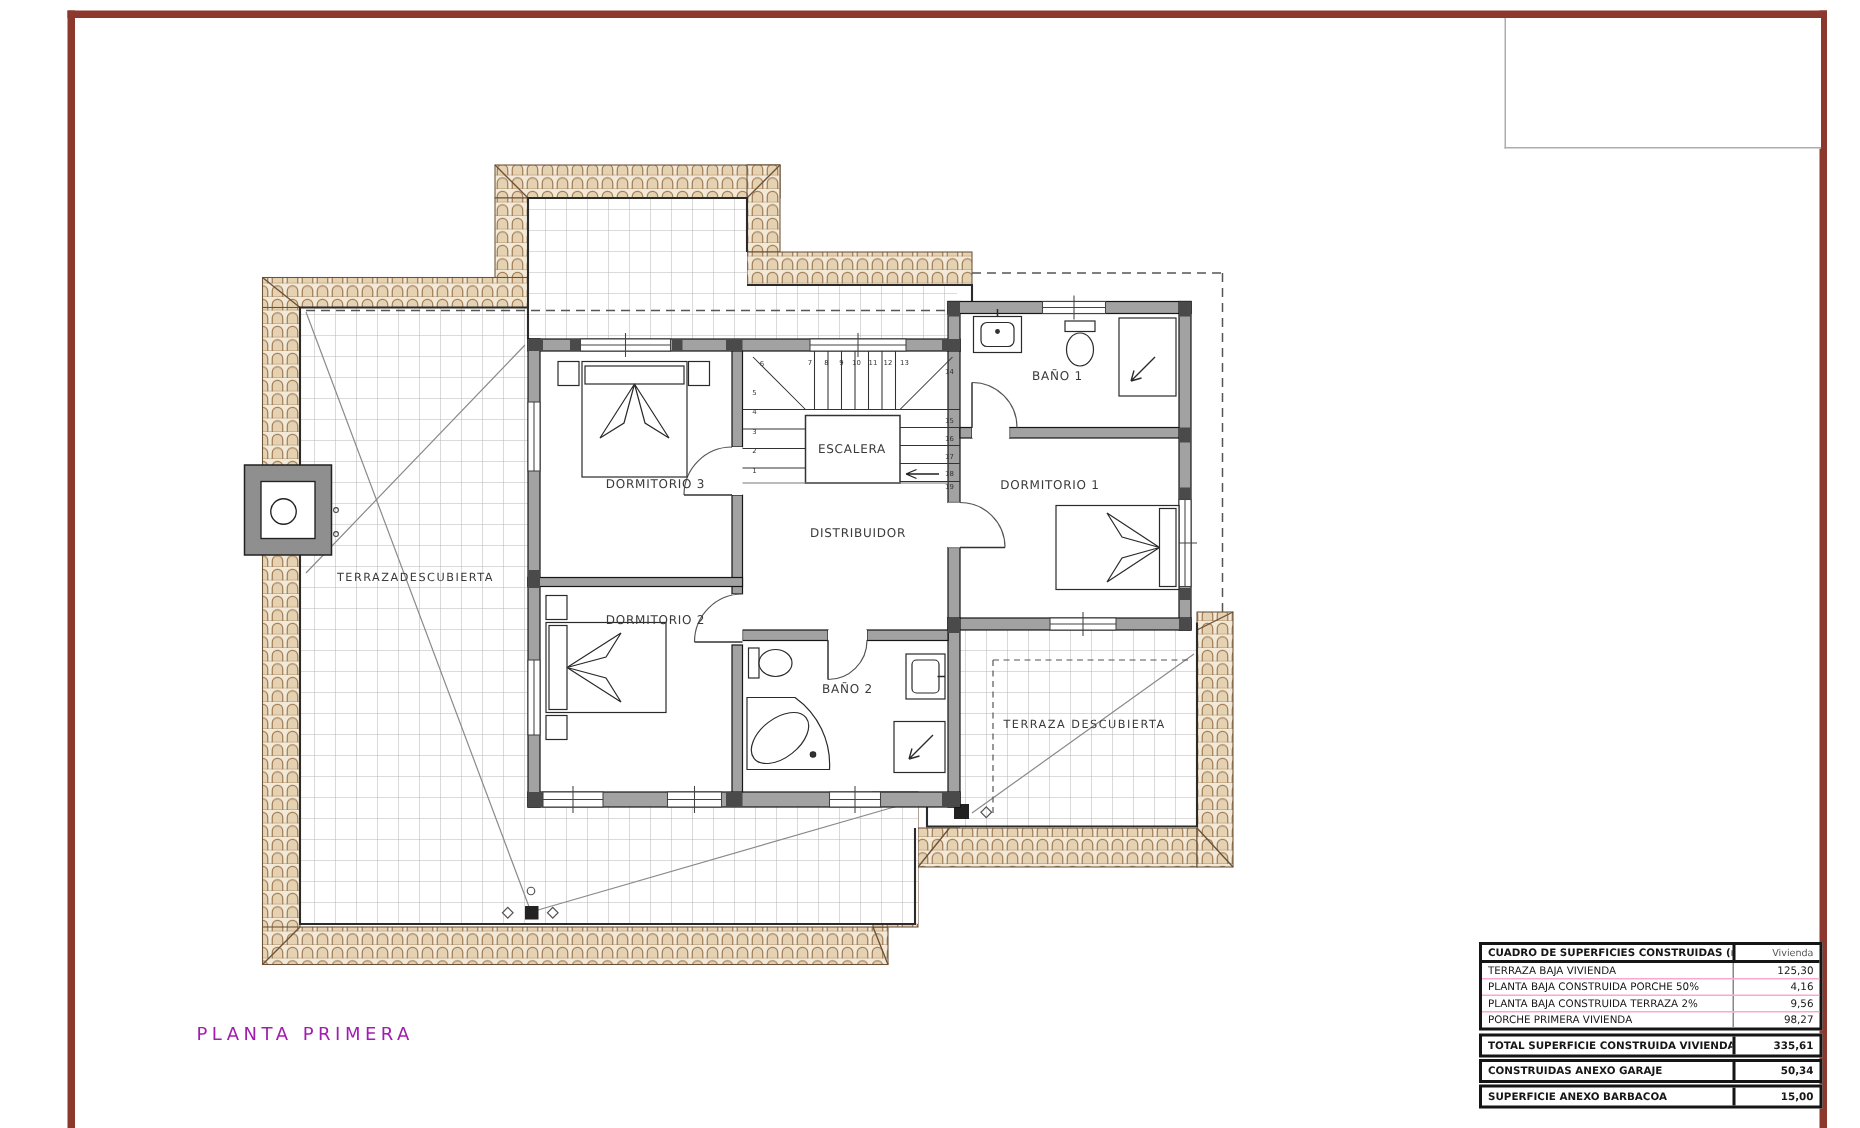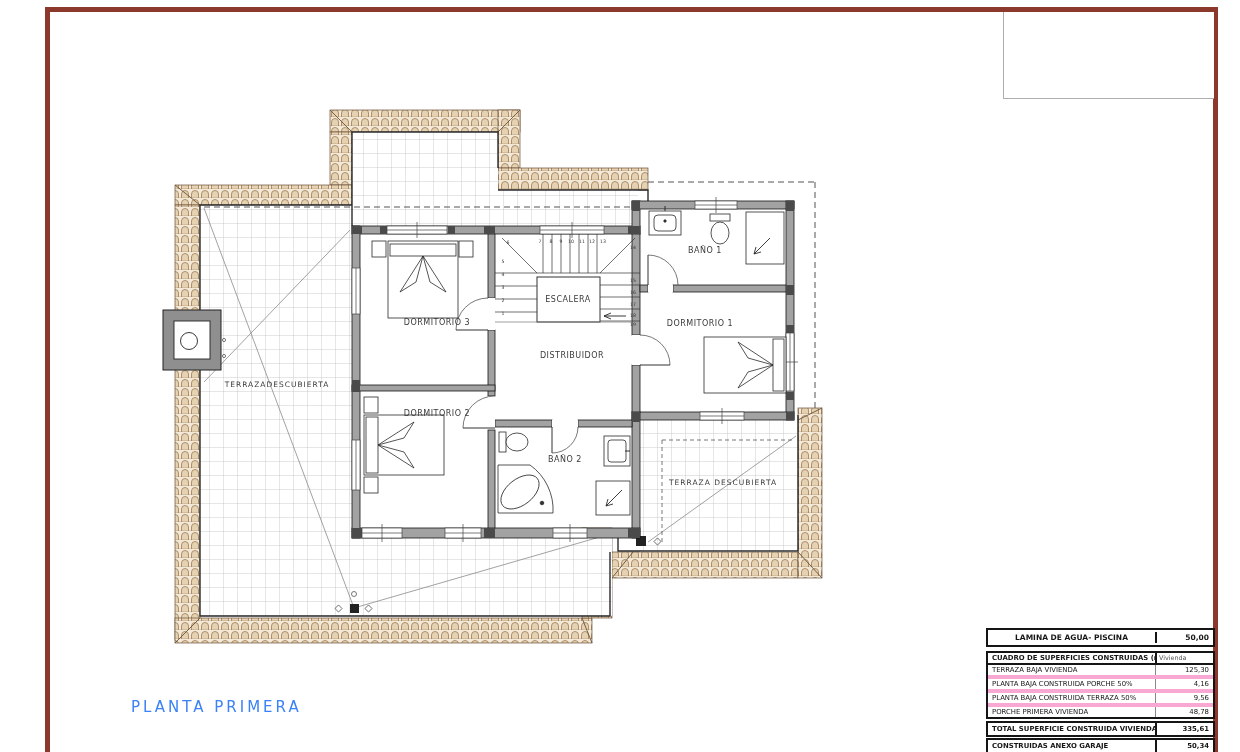--- a/index.html
+++ b/index.html
@@ -5,37 +5,37 @@
   html,body{margin:0;padding:0;background:#fff;}
   #sheet{position:relative;width:1240px;height:752px;background:#ffffff;overflow:hidden;
          font-family:"DejaVu Sans",sans-serif;}
   .frame{position:absolute;background:#8d382c;}
   #frame-top{left:45px;top:7px;width:1173px;height:5px;}
   #frame-left{left:45px;top:7px;width:5px;height:745px;}
   #frame-right{left:1213px;top:7px;width:5px;height:745px;}
   #titlebox{position:absolute;left:1003px;top:12px;width:210px;height:86px;background:#fff;
             border:1px solid #adadad;border-top:none;border-right:none;}
   #plan-svg{position:absolute;left:0;top:0;}
-  #sheet-title{position:absolute;left:131px;top:682px;font-size:15px;letter-spacing:3px;
-               color:#3b82f6;margin-top:16px;}
+  #sheet-title{position:absolute;left:131px;top:682px;font-size:12px;letter-spacing:3px;
+               color:#a21caf;}
   
   #tables{position:absolute;left:986px;top:628px;width:229px;color:#161616;}
   .tbl{border:2px solid #151515;background:#fff;box-sizing:border-box;}
   .trow{display:flex;align-items:center;box-sizing:border-box;}
   .cl{flex:1;padding:1px 2px 1px 4px;font-size:6.9px;white-space:nowrap;overflow:hidden;}
   .cv{width:50px;padding:1px 4px 1px 2px;text-align:right;font-size:6.9px;
       border-left:2px solid #151515;box-sizing:content-box;}
   #tbl-lamina{margin-bottom:4px;}
   #tbl-lamina .cl{text-align:center;font-weight:bold;font-size:7.5px;padding:3px 2px;}
   #tbl-lamina .cv{font-weight:bold;font-size:7.5px;}
   #tbl-cuadro{margin-bottom:2px;}
   #tbl-cuadro .trow.hdr{border-bottom:2px solid #151515;}
   #tbl-cuadro .trow.hdr .cl{font-weight:bold;}
-  #tbl-cuadro .trow.hdr .cv{text-align:left;color:#555;font-size:6.4px;}
-  #tbl-cuadro .trow.data + .trow.data{border-top:4px solid #f9a8d4;}
+  #tbl-cuadro .trow.hdr .cv{text-align:right;color:#555;font-size:6.4px;}
+  #tbl-cuadro .trow.data + .trow.data{border-top:1px solid #f9a8d4;}
   #tbl-cuadro .trow.data .cv{border-left:1px solid #888;padding-left:3px;}
   .tbl.total{margin-bottom:1px;}
   .tbl.total .cl,.tbl.total .cv{font-weight:bold;padding-top:2px;padding-bottom:2px;}
 </style>
 </head>
 <body>
 
 <div id="sheet">
 
   <div id="frame-top" class="frame"></div>
@@ -275,46 +275,40 @@
       <text x="568" y="302">ESCALERA</text>
       <text x="572" y="358">DISTRIBUIDOR</text>
       <text x="277" y="387" font-size="7.5" letter-spacing="1">TERRAZADESCUBIERTA</text>
       <text x="723" y="485" font-size="7.5" letter-spacing="1">TERRAZA DESCUBIERTA</text>
     </g>
   </svg>
 
   <div id="sheet-title">PLANTA PRIMERA</div>
 
   <div id="tables">
-    <div class="tbl" id="tbl-lamina">
-      <div class="trow">
-        <div class="cl">LAMINA DE AGUA- PISCINA</div>
-        <div class="cv">50,00</div>
-      </div>
-    </div>
     <div class="tbl" id="tbl-cuadro">
       <div class="trow hdr">
         <div class="cl">CUADRO DE SUPERFICIES CONSTRUIDAS (m2)</div>
         <div class="cv">Vivienda</div>
       </div>
       <div class="trow data">
         <div class="cl">TERRAZA BAJA VIVIENDA</div>
         <div class="cv">125,30</div>
       </div>
       <div class="trow data">
         <div class="cl">PLANTA BAJA CONSTRUIDA PORCHE 50%</div>
         <div class="cv">4,16</div>
       </div>
       <div class="trow data">
-        <div class="cl">PLANTA BAJA CONSTRUIDA TERRAZA 50%</div>
+        <div class="cl">PLANTA BAJA CONSTRUIDA TERRAZA 2%</div>
         <div class="cv">9,56</div>
       </div>
       <div class="trow data">
         <div class="cl">PORCHE PRIMERA VIVIENDA</div>
-        <div class="cv">48,78</div>
+        <div class="cv">98,27</div>
       </div>
     </div>
     <div class="tbl total">
       <div class="trow">
         <div class="cl">TOTAL SUPERFICIE CONSTRUIDA VIVIENDA</div>
         <div class="cv">335,61</div>
       </div>
     </div>
     <div class="tbl total">
       <div class="trow">

